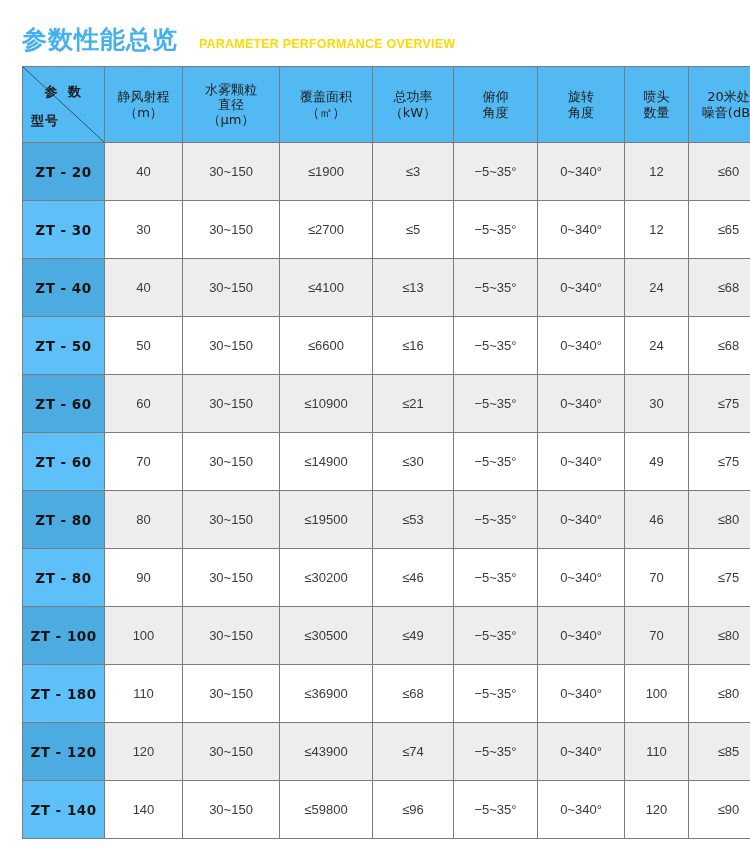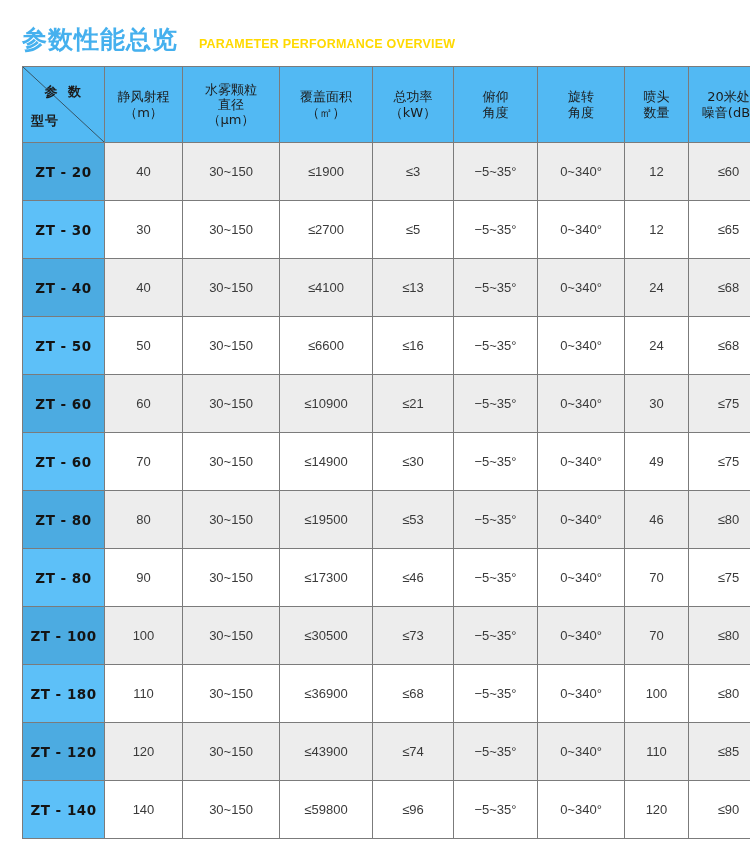--- a/index.html
+++ b/index.html
@@ -276,33 +276,33 @@
           <td>≤53</td>
           <td>−5~35°</td>
           <td>0~340°</td>
           <td>46</td>
           <td>≤80</td>
         </tr>
         <tr class="even">
           <td class="model">ZT - 80</td>
           <td>90</td>
           <td>30~150</td>
-          <td>≤17300</td>
+          <td>≤30200</td>
           <td>≤46</td>
           <td>−5~35°</td>
           <td>0~340°</td>
           <td>70</td>
           <td>≤75</td>
         </tr>
         <tr class="odd">
           <td class="model">ZT - 100</td>
           <td>100</td>
           <td>30~150</td>
           <td>≤30500</td>
-          <td>≤73</td>
+          <td>≤49</td>
           <td>−5~35°</td>
           <td>0~340°</td>
           <td>70</td>
           <td>≤80</td>
         </tr>
         <tr class="even">
           <td class="model">ZT - 180</td>
           <td>110</td>
           <td>30~150</td>
           <td>≤36900</td>

